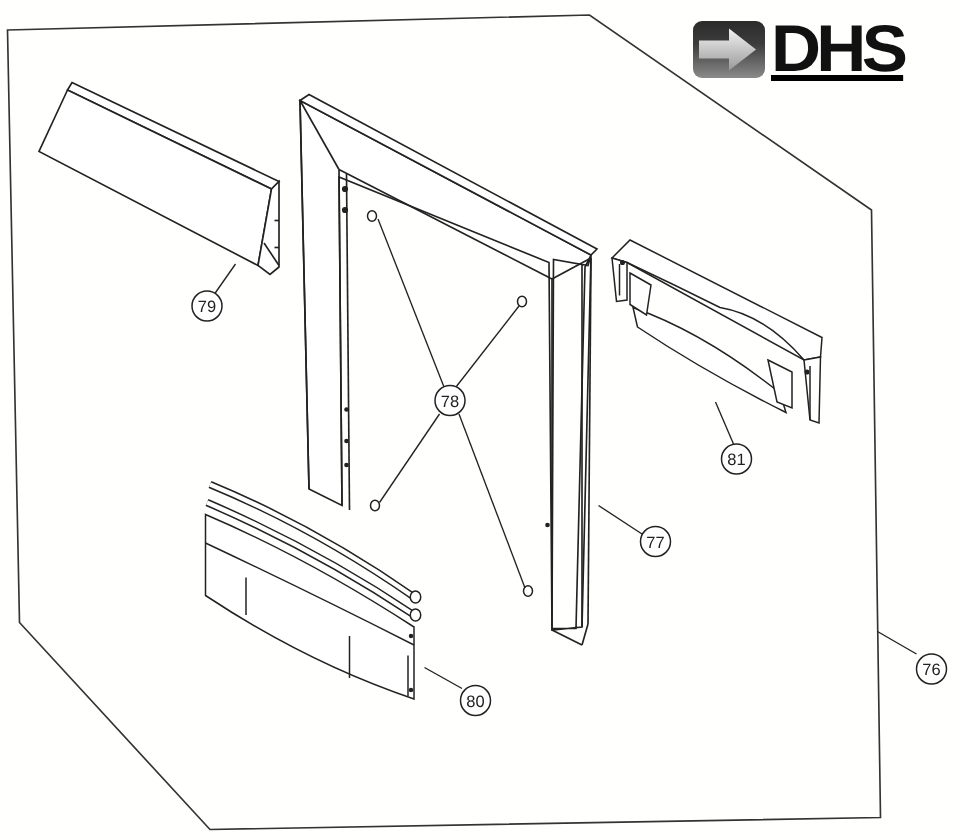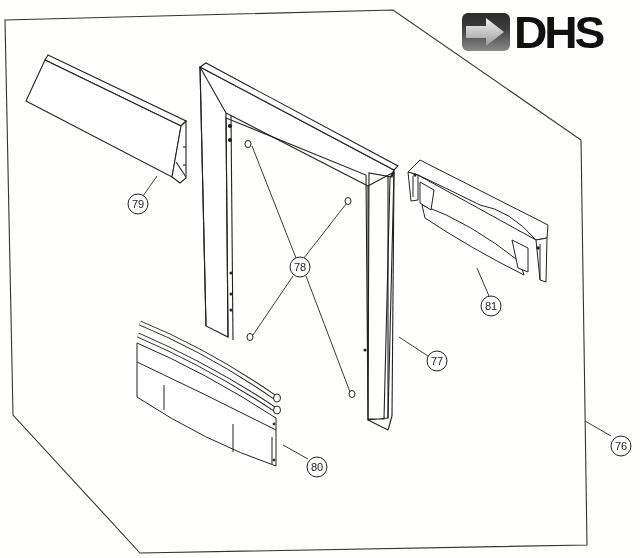--- a/index.html
+++ b/index.html
@@ -1,18 +1,18 @@
 <!DOCTYPE html>
 <html><head>
   <meta charset="utf-8">
   <style>
     html, body { margin: 0; padding: 0; background: #fffffd; }
     body { width: 640px; height: 558px; position: relative; overflow: hidden; font-family: "Liberation Sans", sans-serif; }
     #diagram { position: absolute; left: 0; top: 0; width: 640px; height: 558px; }
-    .logo { position: absolute; left: 462px; top: 13px; width: 175px; height: 40px; display: flex; align-items: flex-start; }
+    .logo { position: absolute; left: 462px; top: 13px; width: 175px; height: 40px; display: flex; align-items: center; text-decoration: underline; }
     .logo-mark { width: 48px; height: 38px; border-radius: 6px; background: linear-gradient(180deg, #2b2b2b 0%, #3c3c3c 40%, #8a8a8a 100%); position: relative; }
     .logo-text { font-family: "Liberation Sans", sans-serif; font-weight: bold; font-size: 44px; letter-spacing: -3px; color: #111; margin-left: 4px; line-height: 40px; transform: scaleX(1.05); transform-origin: left center; }
     .callout-text { font-family: "Liberation Sans", sans-serif; font-size: 11px; fill: #222; }
   </style>
 </head>
 <body>
 
 <svg id="diagram" viewBox="0 0 640 558" xmlns="http://www.w3.org/2000/svg">
 
   <polygon points="5,20 393,10 581,140 587,545 140,553 13,415" fill="none" stroke="#333" stroke-width="1.1"></polygon>

